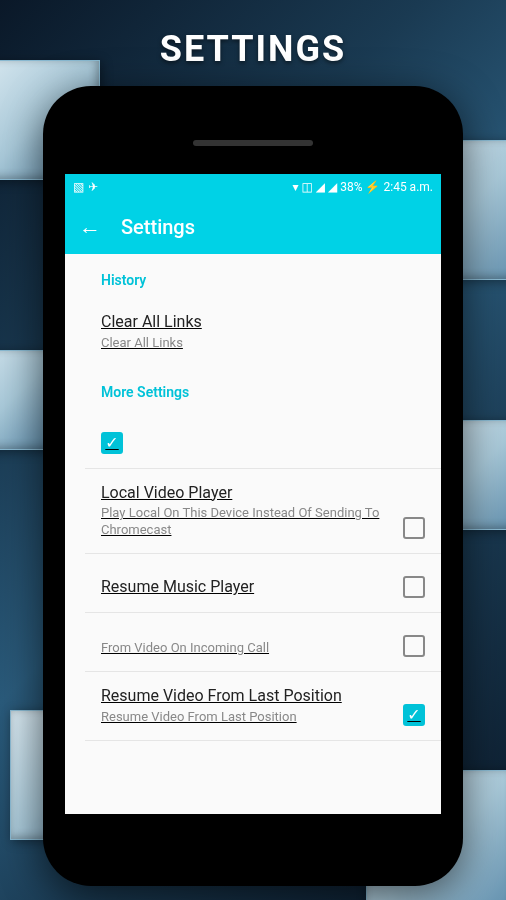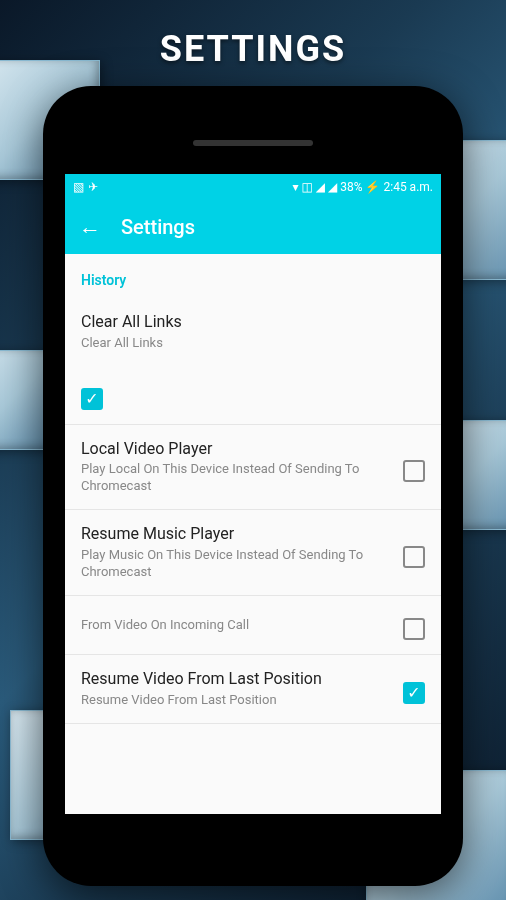--- a/index.html
+++ b/index.html
@@ -91,33 +91,35 @@
       padding: 0 14px;
       gap: 20px;
     }
     .back-arrow { color: #fff; font-size: 22px; cursor: pointer; }
     .appbar-title { color: #fff; font-size: 20px; font-weight: 500; }
     .content {
       background: #fafafa;
       padding: 0;
       height: calc(100% - 80px);
       overflow-y: auto;
+      margin-left: 20px;
     }
     .section-header {
       color: #00c2d8;
       font-size: 14px;
       font-weight: 600;
       padding: 18px 16px 10px 16px;
     }
     .setting-item {
       padding: 14px 16px;
       display: flex;
-      align-items: center;
+      align-items: flex-end;
       justify-content: space-between;
       cursor: pointer;
+      text-decoration: underline;
     }
     .setting-text { flex: 1; padding-right: 12px; }
     .setting-title { color: #222; font-size: 16px; line-height: 1.3; }
     .setting-sub { color: #888; font-size: 13px; margin-top: 2px; line-height: 1.3; }
     .checkbox {
       width: 22px;
       height: 22px;
       border: 2px solid #888;
       border-radius: 3px;
       flex-shrink: 0;
@@ -181,39 +183,39 @@
 
       <div class="section-header">History</div>
 
       <div class="setting-item">
         <div class="setting-text">
           <div class="setting-title">Clear All Links</div>
           <div class="setting-sub">Clear All Links</div>
         </div>
       </div>
 
+      <div class="section-header">More Settings</div>
 
       <div class="setting-item">
         <div class="checkbox checked">✓</div>
       </div>
       <div class="divider"></div>
 
       <div class="setting-item">
         <div class="setting-text">
           <div class="setting-title">Local Video Player</div>
           <div class="setting-sub">Play Local On This Device Instead Of Sending To Chromecast</div>
         </div>
         <div class="checkbox"></div>
       </div>
       <div class="divider"></div>
 
       <div class="setting-item">
         <div class="setting-text">
           <div class="setting-title">Resume Music Player</div>
-          <div class="setting-sub">Play Music On This Device Instead Of Sending To Chromecast</div>
         </div>
         <div class="checkbox"></div>
       </div>
       <div class="divider"></div>
 
       <div class="setting-item">
         <div class="setting-text">
           <div class="setting-sub">From Video On Incoming Call</div>
         </div>
         <div class="checkbox"></div>

